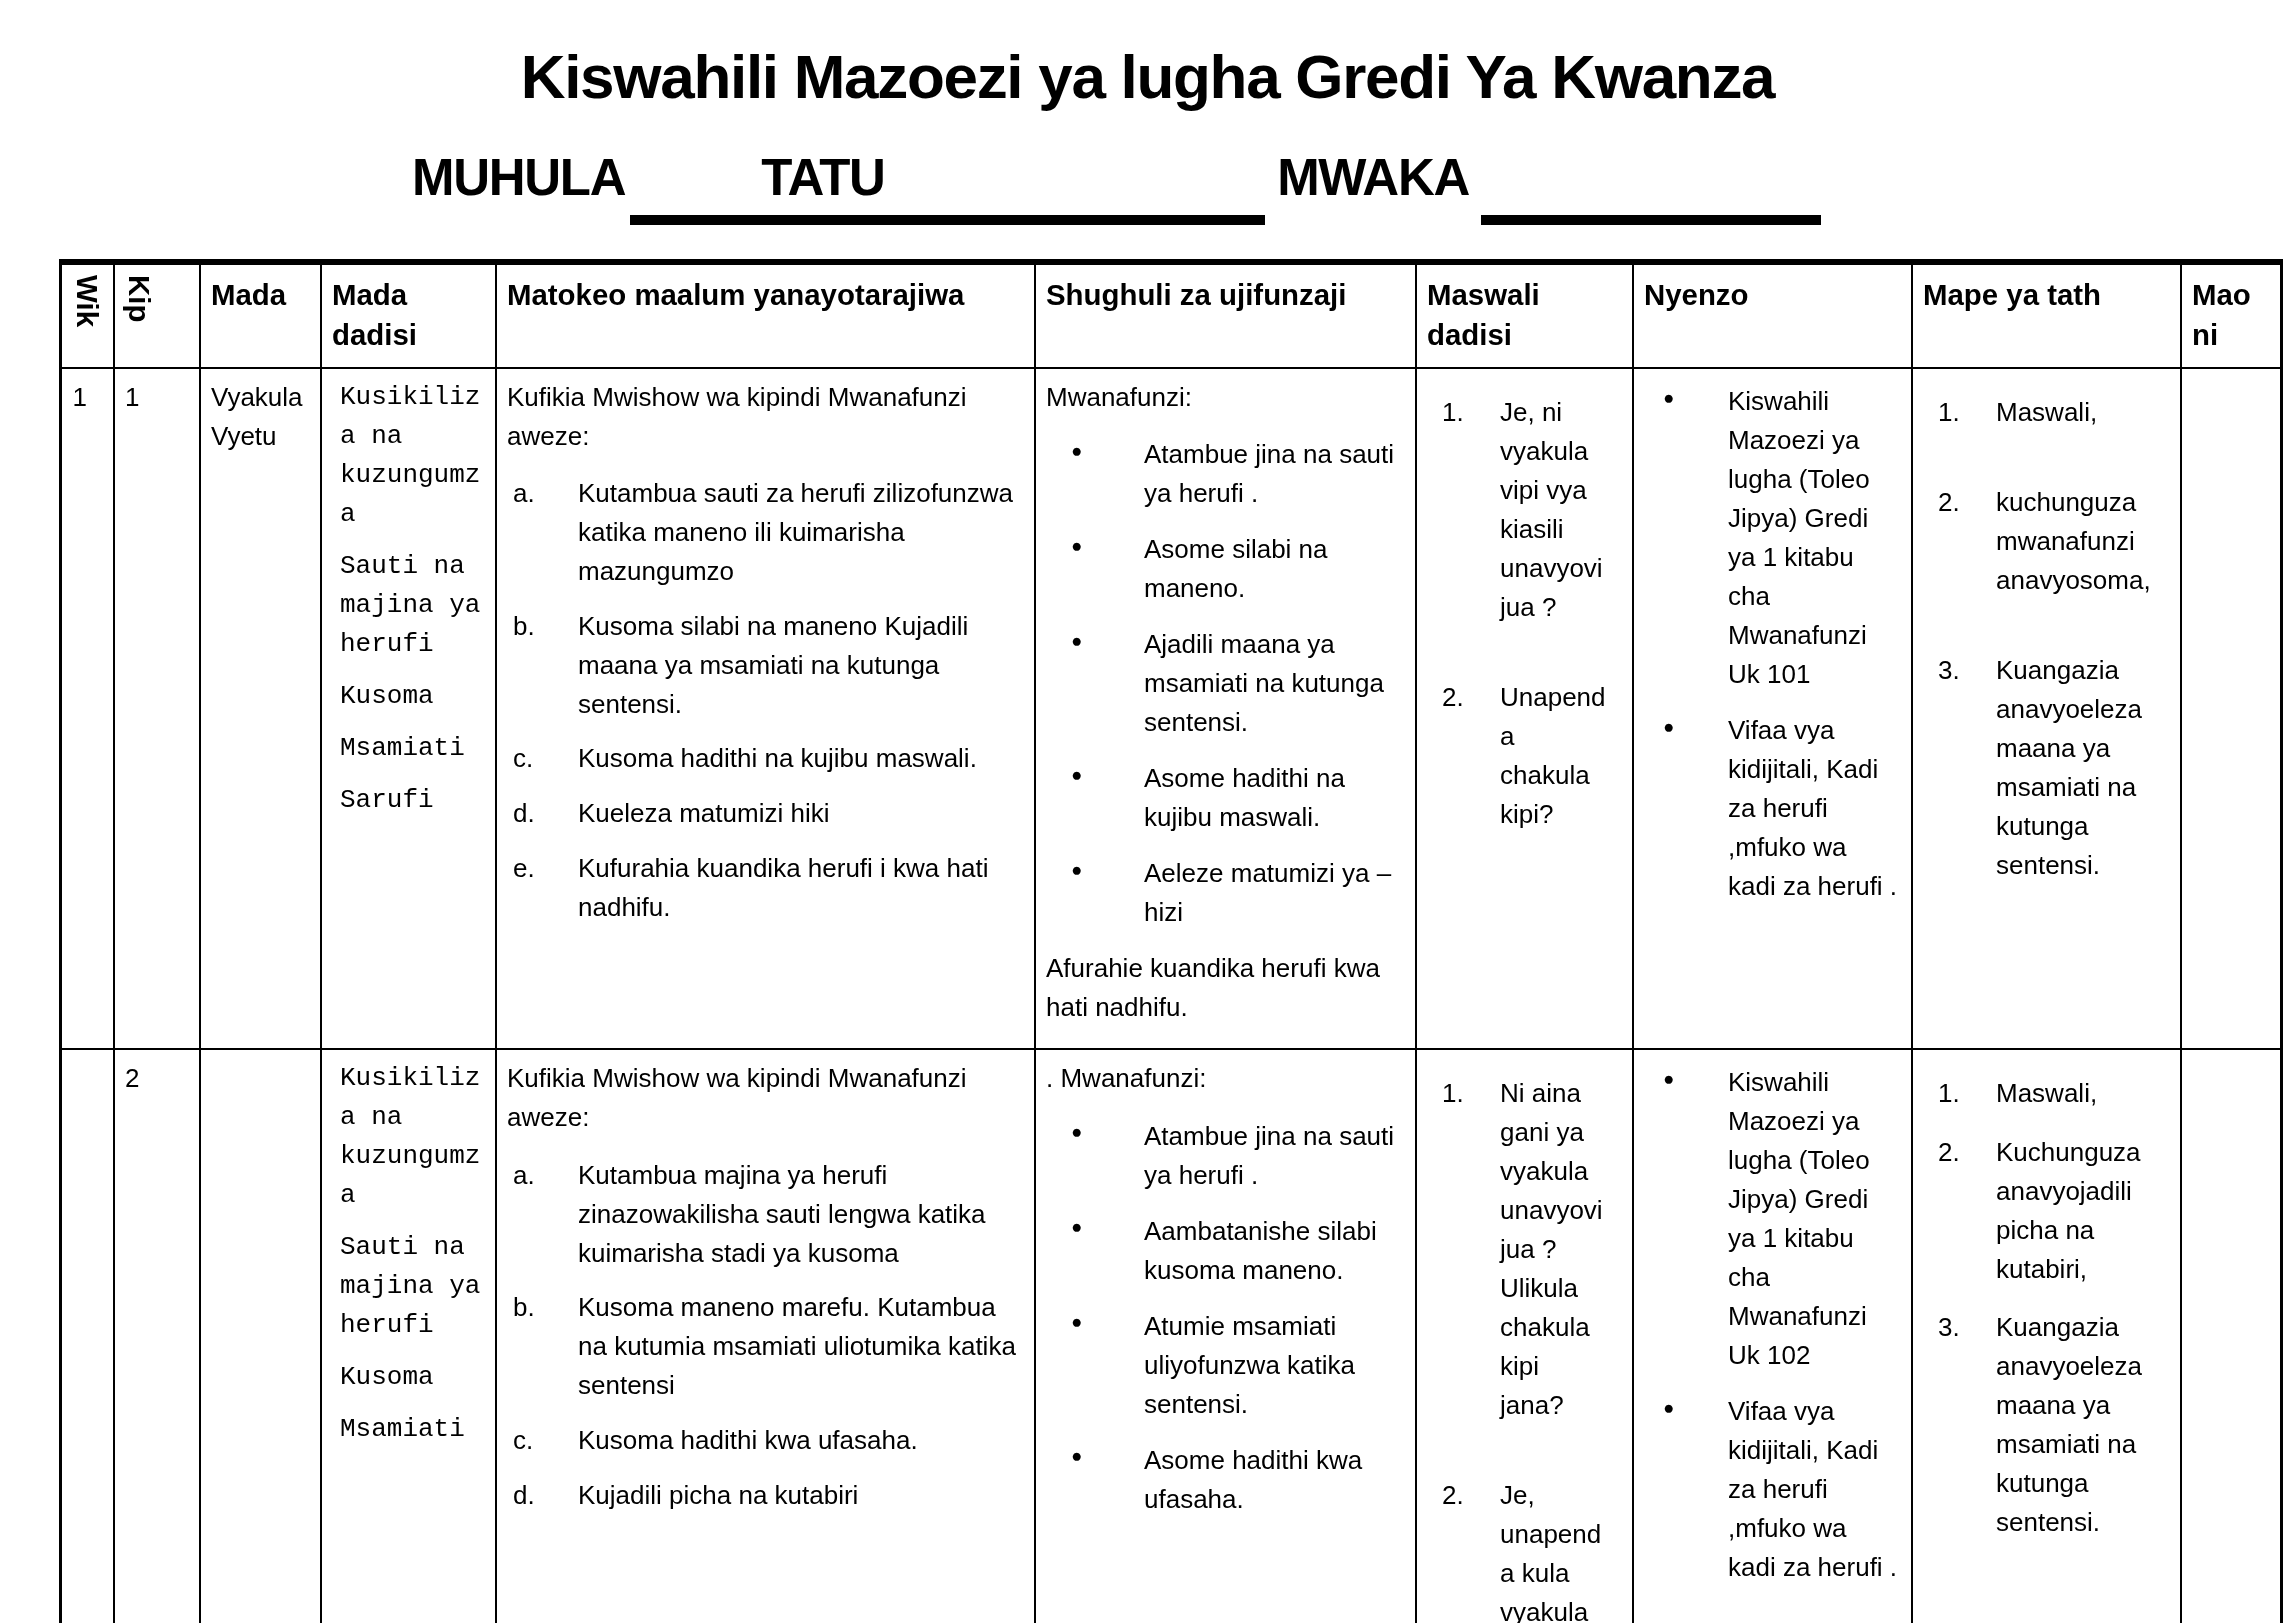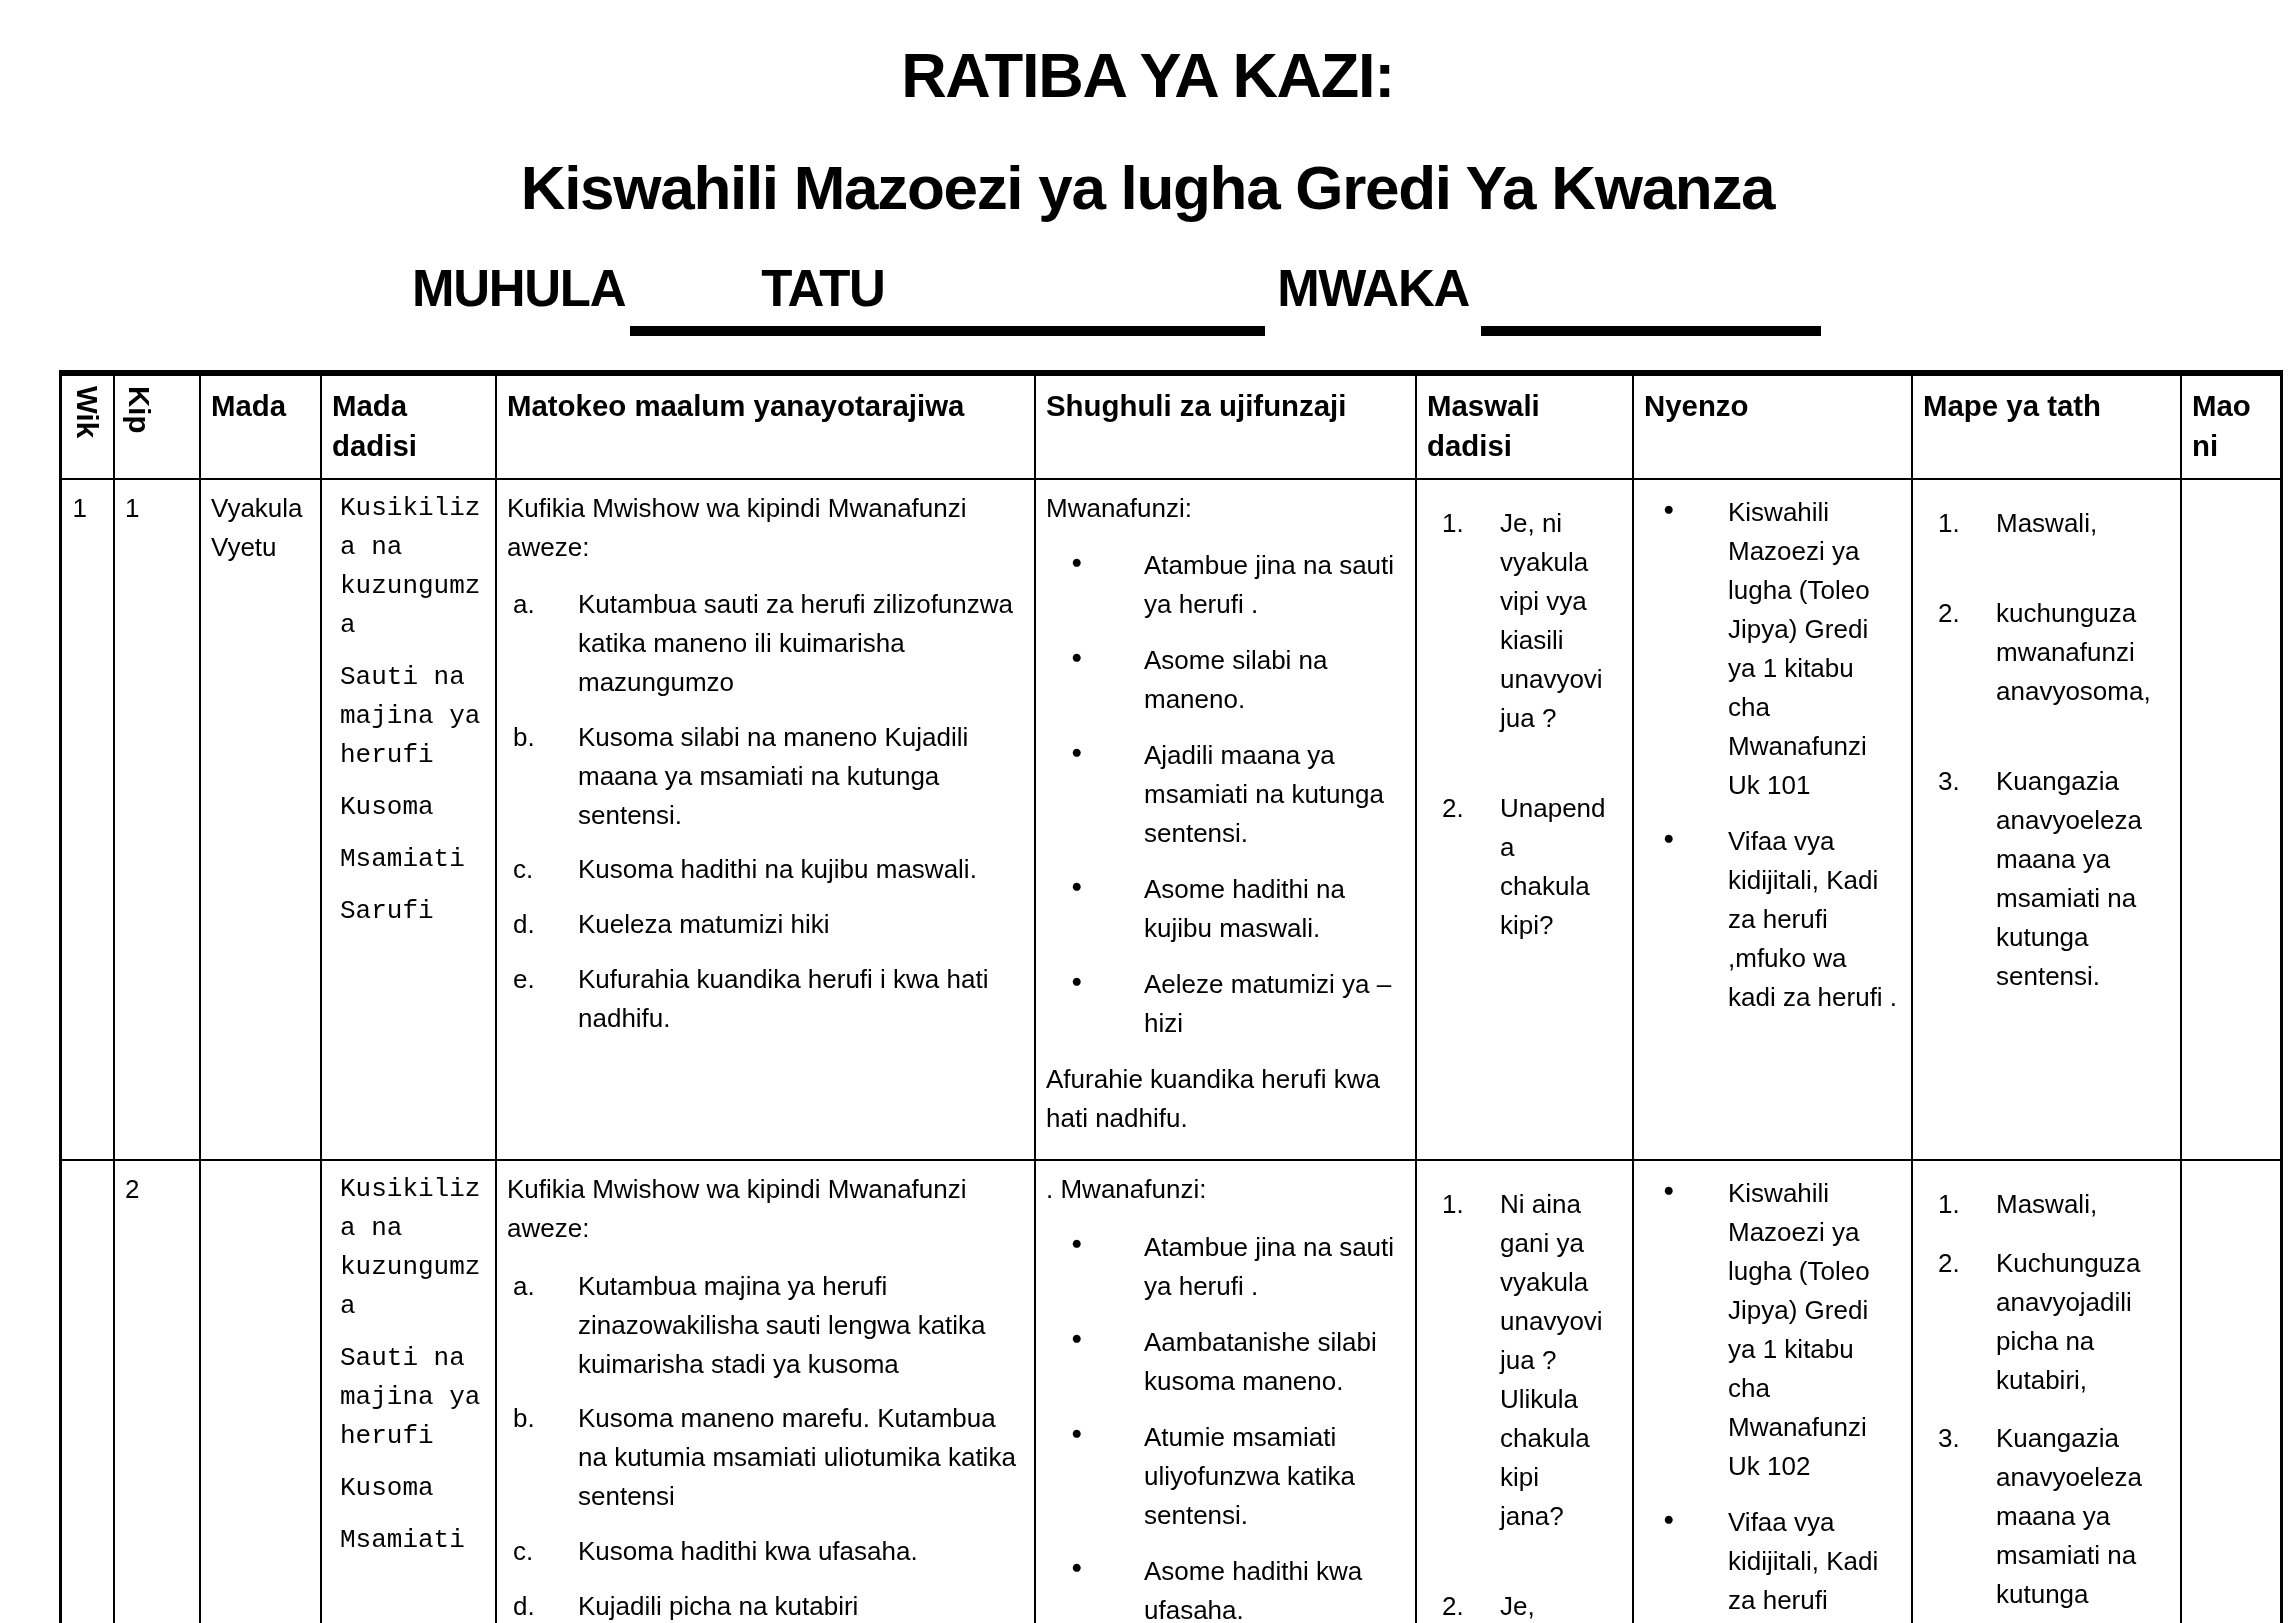--- a/index.html
+++ b/index.html
@@ -117,21 +117,20 @@
   
   .stack div { margin: 0 0 13px 8px; font-family: Liberation Mono, monospace; }
   .flines div { margin: 6.5px 0 9.2px 0; }
   td.c-mada { padding-left: 19.6px; }
 </style>
 </head>
 <body>
 
 <div class="page">
 
-  <div class="t1">RATIBA YA KAZI:</div>
   <div class="t2">Kiswahili Mazoezi ya lugha Gredi Ya Kwanza</div>
   <div class="t3"><span>MUHULA</span><span class="blank blank1"><span>TATU</span></span><span>MWAKA</span><span class="blank blank2"></span></div>
 
   <table class="sow">
     <colgroup>
       <col style="width:53px">
         <col style="width:86px">
         <col style="width:121px">
         <col style="width:175px">
       <col style="width:539px">

